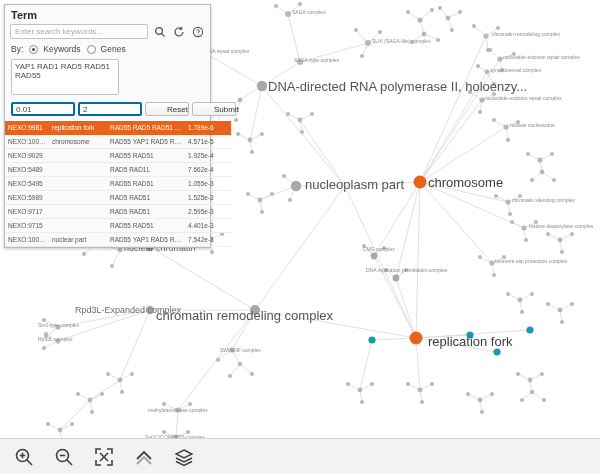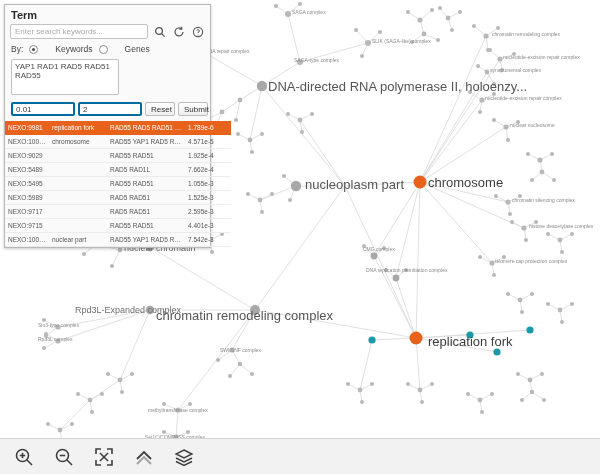--- a/index.html
+++ b/index.html
@@ -111,21 +111,21 @@
     align-items: center;
     padding: 1px 6px 5px 6px;
     gap: 6px;
     font-size: 8.5px;
     color: #444;
     text-align: right;
   }
   .radio-wrap {
     display: flex;
     align-items: center;
-    gap: 17px;
+    gap: 5px;
     cursor: pointer;
   }
   .radio {
     width: 9px;
     height: 9px;
     border-radius: 50%;
     border: 1px solid #8d8d8d;
     background: #fff;
     box-sizing: border-box;
     position: relative;
@@ -180,21 +180,21 @@
   .num-input.wide { flex: 1; }
   .btn {
     height: 14px;
     min-width: 30px;
     border: 1px solid #bcbcbc;
     border-radius: 2px;
     background: linear-gradient(#ffffff, #efefef);
     font-size: 8px;
     color: #333;
     cursor: pointer;
-    padding: 0 5px;
+    padding: 0 21px;
     font-family: "Liberation Sans", sans-serif;
   }
 
   
   table.results {
     width: 100%;
     border-collapse: collapse;
     font-size: 6.5px;
     color: #555;
     table-layout: fixed;

